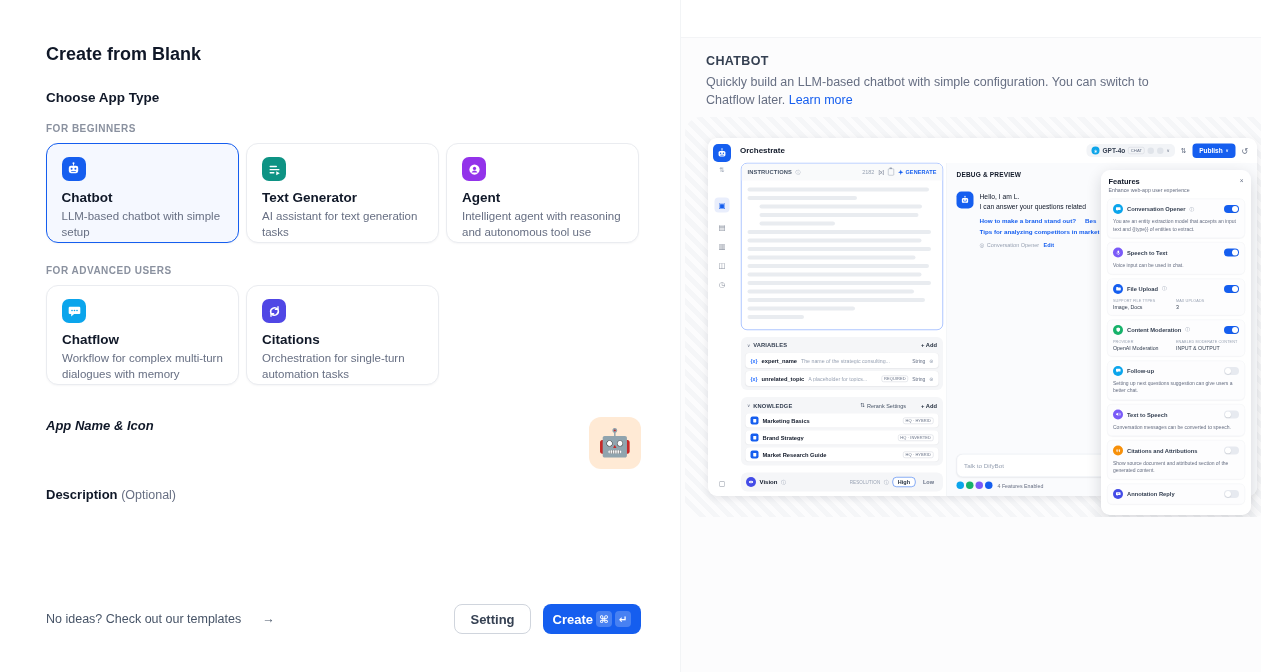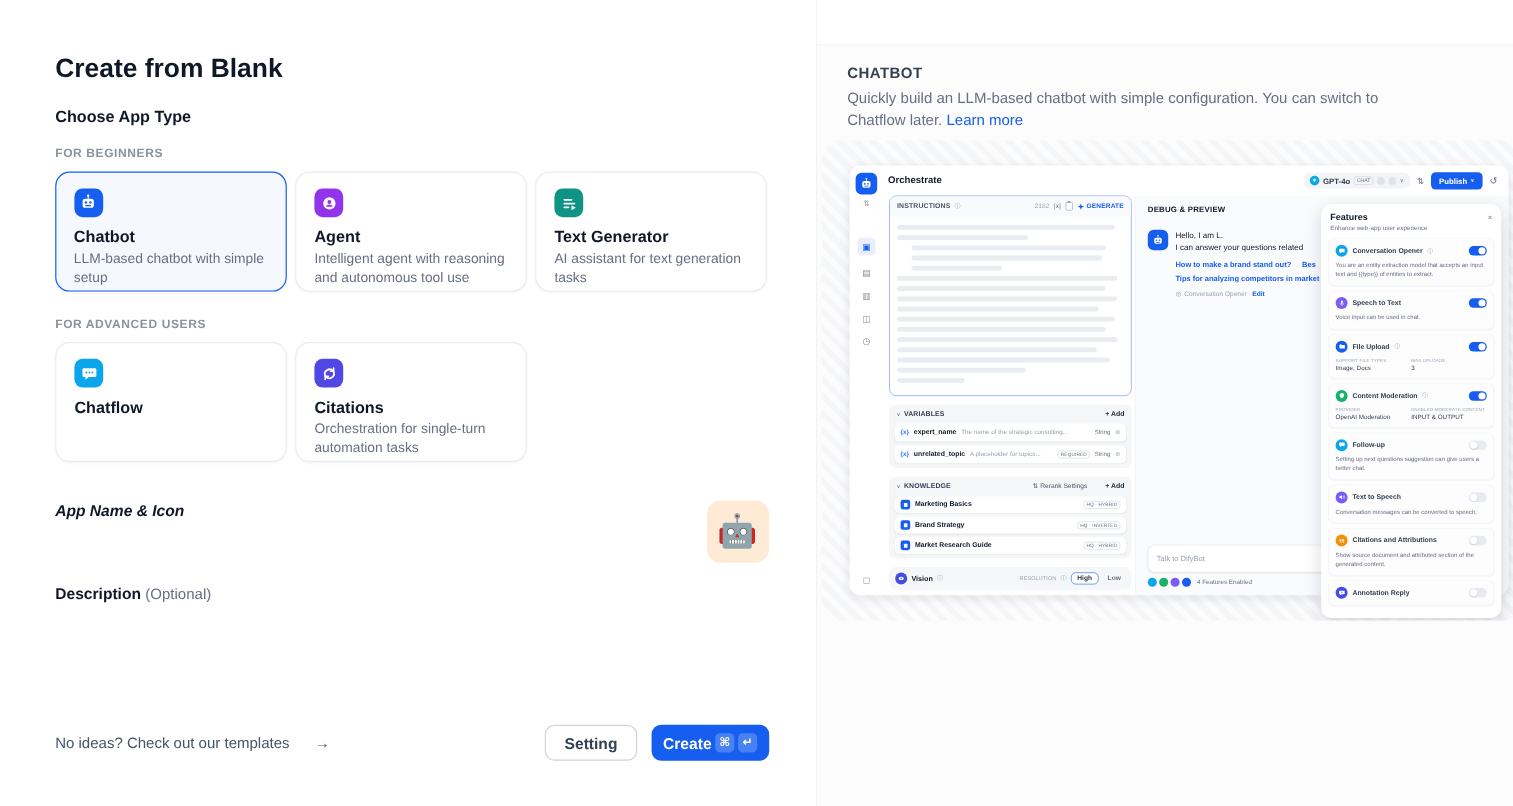--- a/index.html
+++ b/index.html
@@ -1,21 +1,21 @@
 <!DOCTYPE html>
 <html><head>
 <meta charset="utf-8">
 <style>
   * { margin:0; padding:0; box-sizing:border-box; }
   html,body { width:1261px; height:672px; overflow:hidden; }
   body { font-family:"Liberation Sans","DejaVu Sans",sans-serif; background:#fff; color:#101828; position:relative; }
 
   
   .left-panel { position:absolute; left:0; top:0; width:680px; height:672px; background:#fff; }
-  .modal-title { position:absolute; left:46px; top:44px; font-size:22px; font-weight:700; color:#101828; }
+  .modal-title { position:absolute; left:46px; top:44px; font-size:18px; font-weight:700; color:#101828; }
   .choose-label { position:absolute; left:46px; top:90px; font-size:13.5px; font-weight:700; color:#101828; }
   .group-label { position:absolute; left:46px; font-size:10px; font-weight:600; letter-spacing:.05em; color:#8a919f; }
   .cards-row { position:absolute; left:46px; display:flex; gap:7px; }
   .type-card { width:193px; height:100px; background:#fff; border:1px solid #eaecf0; border-radius:12px; padding:13px 15px; cursor:pointer; box-shadow:0 1px 2px rgba(16,24,40,.04); }
   .type-card.selected { border:1.5px solid #155eef; background:#f5f8ff; padding:12.5px 14.5px; }
   .tc-icon { width:24px; height:24px; border-radius:7px; display:flex; align-items:center; justify-content:center; }
   .tc-icon svg { width:15px; height:15px; }
   .tc-title { margin-top:9px; font-size:13.5px; font-weight:700; color:#101828; }
   .tc-desc { margin-top:3px; font-size:11.5px; color:#676f83; line-height:1.42; }
 
@@ -171,58 +171,59 @@
             <circle cx="9" cy="12.4" r="1.6" fill="#155eef"></circle>
             <circle cx="15" cy="12.4" r="1.6" fill="#155eef"></circle>
             <rect x="8" y="15.8" width="8" height="1.5" rx=".75" fill="#155eef"></rect>
           </svg>
       </div>
       <div class="tc-title">Chatbot</div>
       <div class="tc-desc">LLM-based chatbot with simple setup</div>
     </div>
 
     <div class="type-card">
-      <div class="tc-icon" style="background:#9333ea">
-        <svg viewBox="0 0 24 24">
-            <circle cx="12" cy="12" r="8.2" fill="#fff"></circle>
-            <circle cx="12" cy="10.2" r="2.6" fill="#9333ea"></circle>
-            <path d="M7.3 16.6c1-2.1 2.7-3.2 4.7-3.2s3.7 1.1 4.7 3.2" fill="#9333ea"></path>
-          </svg>
-      </div>
-      <div class="tc-title">Agent</div>
-      <div class="tc-desc">Intelligent agent with reasoning and autonomous tool use</div>
-    </div>
-
-    <div class="type-card">
       <div class="tc-icon" style="background:#0e9384">
         <svg viewBox="0 0 24 24">
             <rect x="4" y="6" width="12" height="2.3" rx="1.1" fill="#fff"></rect>
             <rect x="4" y="11" width="16" height="2.3" rx="1.1" fill="#fff"></rect>
             <rect x="4" y="16" width="8" height="2.3" rx="1.1" fill="#fff"></rect>
             <path d="M14.8 14.6l5.6 3.2-5.6 3.2z" fill="#fff"></path>
           </svg>
       </div>
       <div class="tc-title">Text Generator</div>
       <div class="tc-desc">AI assistant for text generation tasks</div>
     </div>
+
+    <div class="type-card">
+      <div class="tc-icon" style="background:#9333ea">
+        <svg viewBox="0 0 24 24">
+            <circle cx="12" cy="12" r="8.2" fill="#fff"></circle>
+            <circle cx="12" cy="10.2" r="2.6" fill="#9333ea"></circle>
+            <path d="M7.3 16.6c1-2.1 2.7-3.2 4.7-3.2s3.7 1.1 4.7 3.2" fill="#9333ea"></path>
+          </svg>
+      </div>
+      <div class="tc-title">Agent</div>
+      <div class="tc-desc">Intelligent agent with reasoning and autonomous tool use</div>
+    </div>
   </div>
 
   <div class="group-label" style="top:265px;">FOR ADVANCED USERS</div>
   <div class="cards-row" style="top:285px;">
 
     <div class="type-card">
       <div class="tc-icon" style="background:#0ba5ec">
         <svg viewBox="0 0 24 24">
             <path d="M4.5 4.5h15A1.8 1.8 0 0 1 21.3 6.3v8a1.8 1.8 0 0 1-1.8 1.8h-8.2l-4.6 3.7v-3.7H4.5a1.8 1.8 0 0 1-1.8-1.8v-8A1.8 1.8 0 0 1 4.5 4.5z" fill="#fff"></path>
             <circle cx="8" cy="10.3" r="1.3" fill="#0ba5ec"></circle>
             <circle cx="12" cy="10.3" r="1.3" fill="#0ba5ec"></circle>
             <circle cx="16" cy="10.3" r="1.3" fill="#0ba5ec"></circle>
           </svg>
       </div>
       <div class="tc-title">Chatflow</div>
+      <div class="tc-desc">Workflow for complex multi-turn dialogues with memory</div>
     </div>
 
     <div class="type-card">
       <div class="tc-icon" style="background:#5047e5">
         <svg viewBox="0 0 24 24" fill="none" stroke="#fff" stroke-width="2.4" stroke-linecap="round">
             <path d="M6.2 14.5a6.3 6.3 0 0 1 10.6-6.3"></path>
             <path d="M17.8 9.5a6.3 6.3 0 0 1-10.6 6.3"></path>
             <path d="M17.6 4.4v4.2h-4.2" stroke-width="2.2"></path>
             <path d="M6.4 19.6v-4.2h4.2" stroke-width="2.2"></path>
           </svg>

